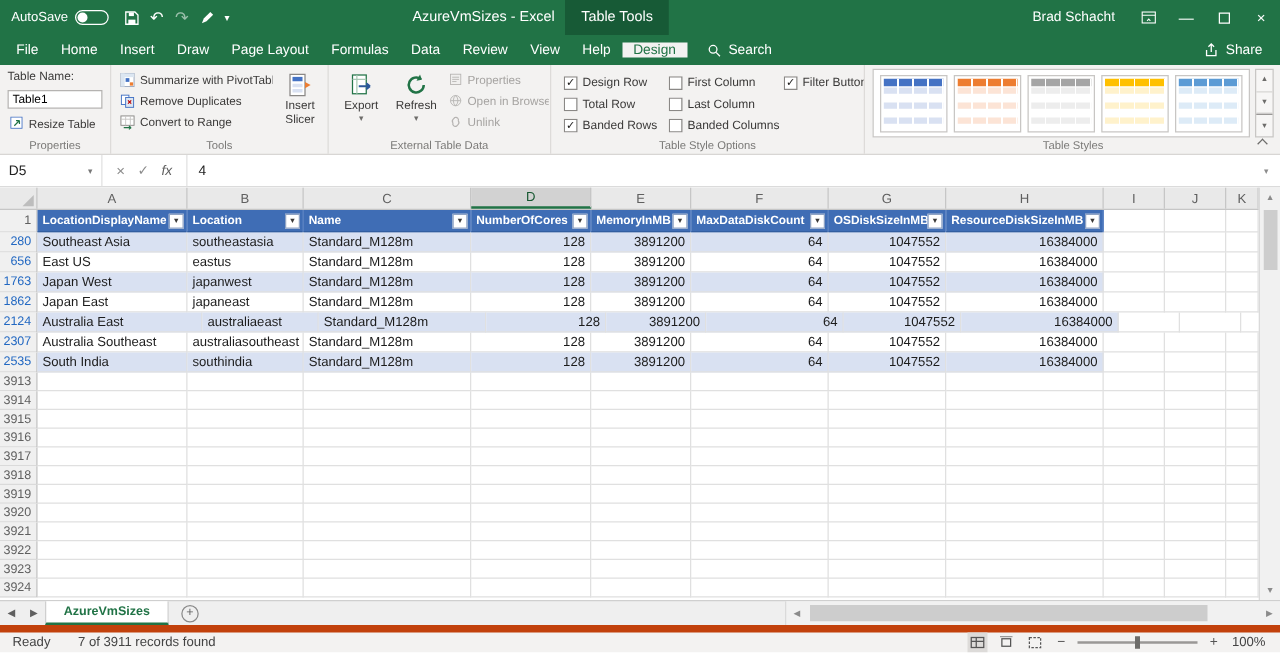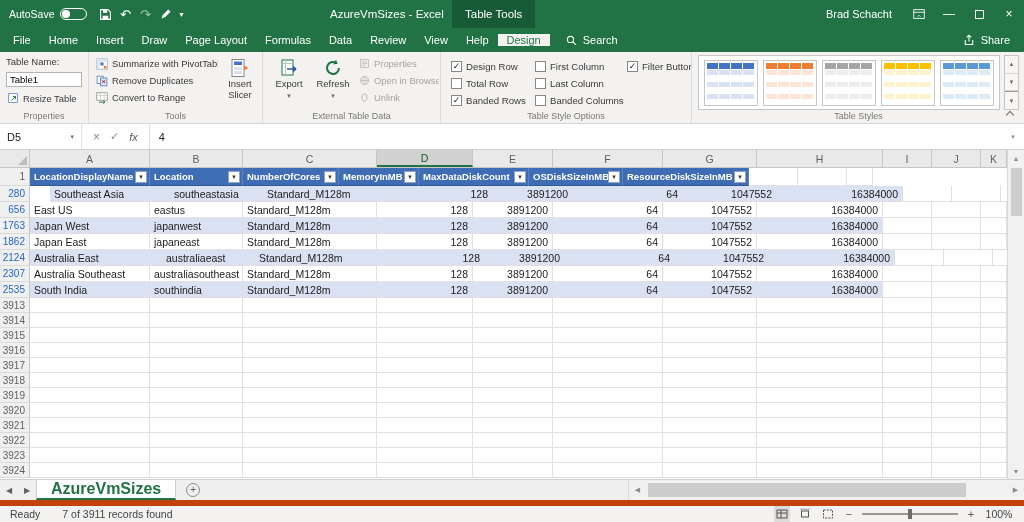--- a/index.html
+++ b/index.html
@@ -98,21 +98,21 @@
   .th-t{color:#fff;font-weight:bold;font-size:9.5px;overflow:hidden;white-space:nowrap;}
   .fbtn{margin-left:auto;width:12px;height:12px;background:#fff;border:1px solid #8fa3c4;display:flex;align-items:center;justify-content:center;font-size:6px;color:#3b3a39;flex:0 0 12px;}
   .vscroll{position:absolute;right:0;top:0;bottom:0;width:17px;background:#F1F1F1;border-left:1px solid #DADADA;display:flex;flex-direction:column;align-items:center;}
   .vs-btn{height:16px;width:17px;display:flex;align-items:center;justify-content:center;font-size:7px;color:#8b8b8b;}
   .vs-thumb{width:11px;height:48px;background:#CDCDCD;margin-top:2px;}
   .vs-fill{flex:1;}
 
   
   .sheetbar{flex:0 0 20px;background:#EFEFEF;border-top:1px solid #CFCFCF;display:flex;align-items:stretch;}
   .snavb{width:18px;display:flex;align-items:center;justify-content:center;font-size:8px;color:#5f5f5f;}
-  .stab{background:#fff;color:#217346;font-weight:bold;font-size:16px;display:flex;align-items:center;padding:0 14px;border-left:1px solid #CFCFCF;border-right:1px solid #CFCFCF;border-bottom:2px solid #217346;}
+  .stab{background:#fff;color:#217346;font-weight:bold;font-size:10px;display:flex;align-items:center;padding:0 14px;border-left:1px solid #CFCFCF;border-right:1px solid #CFCFCF;border-bottom:2px solid #217346;}
   .addsheet{width:14px;height:14px;border-radius:50%;border:1px solid #8a8a8a;color:#5f5f5f;display:flex;align-items:center;justify-content:center;font-size:10px;margin:3px 0 0 10px;line-height:1;}
   .hscroll{margin-left:auto;display:flex;align-items:center;width:396px;background:#F1F1F1;border-left:1px solid #DADADA;}
   .hs-btn{width:17px;text-align:center;font-size:7px;color:#8b8b8b;}
   .hs-track{flex:1;height:100%;position:relative;}
   .hs-thumb{position:absolute;left:2px;top:3px;bottom:3px;width:88%;background:#CDCDCD;}
 
   
   .statusbar{flex:0 0 22px;background:#F3F2F1;border-top:6px solid #c2410c;display:flex;align-items:center;font-size:10.5px;color:#444;}
   .st-ready{padding:0 10px;}
   .st-records{padding:0 12px;}
@@ -451,20 +451,24 @@
       </div>
     <div class="gbody">
         <div class="grow h18">
           <div class="rnum">1</div>
           <div class="cell th" style="width: 120px;">
             <span class="th-t">LocationDisplayName</span>
             <span class="fbtn">▼</span>
           </div>
           <div class="cell th" style="width: 93px;">
             <span class="th-t">Location</span>
+            <span class="fbtn">▼</span>
+          </div>
+          <div class="cell th" style="width: 134px;">
+            <span class="th-t">Name</span>
             <span class="fbtn">▼</span>
           </div>
           <div class="cell th" style="width: 96px;">
             <span class="th-t">NumberOfCores</span>
             <span class="fbtn">▼</span>
           </div>
           <div class="cell th" style="width: 80px;">
             <span class="th-t">MemoryInMB</span>
             <span class="fbtn">▼</span>
           </div>
@@ -479,21 +483,21 @@
           <div class="cell th" style="width: 126px;">
             <span class="th-t">ResourceDiskSizeInMB</span>
             <span class="fbtn">▼</span>
           </div>
           <div class="cell" style="width: 49px;"></div>
           <div class="cell" style="width: 49px;"></div>
           <div class="cell" style="width: 26px;"></div>
         </div>
         <div class="grow h16">
           <div class="rnum filtered">280</div>
-          <div class="cell band" style="width: 120px; margin-left: 20px;">Southeast Asia</div>
+          <div class="cell band" style="width: 120px;">Southeast Asia</div>
           <div class="cell band" style="width: 93px;">southeastasia</div>
           <div class="cell band" style="width: 134px;">Standard_M128m</div>
           <div class="cell num band" style="width: 96px;">128</div>
           <div class="cell num band" style="width: 80px;">3891200</div>
           <div class="cell num band" style="width: 110px;">64</div>
           <div class="cell num band" style="width: 94px;">1047552</div>
           <div class="cell num band" style="width: 126px;">16384000</div>
           <div class="cell" style="width: 49px;"></div>
           <div class="cell" style="width: 49px;"></div>
           <div class="cell" style="width: 26px;"></div>

